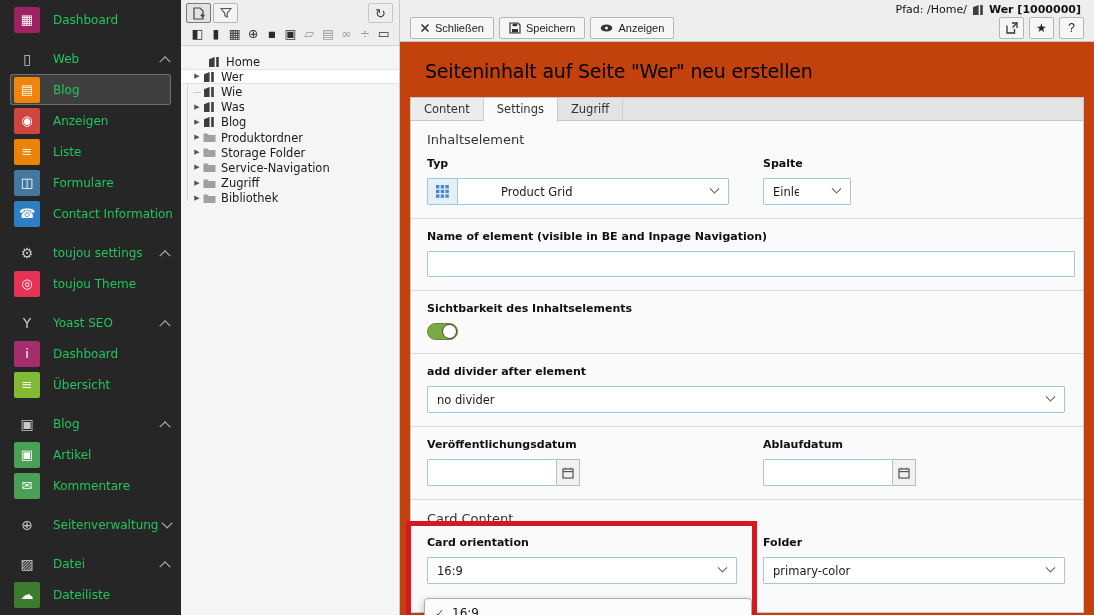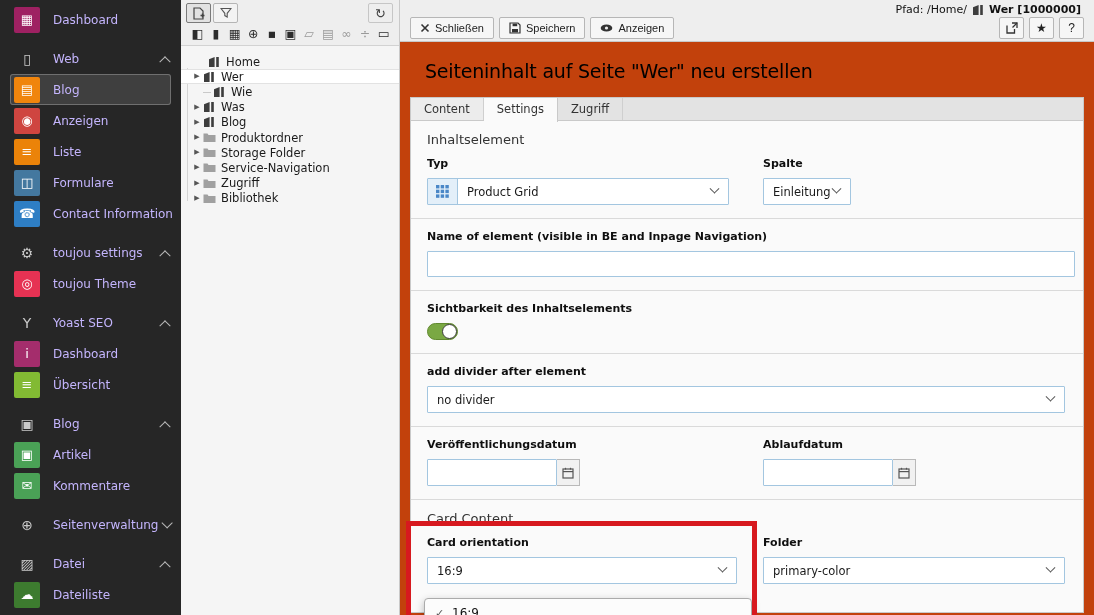--- a/index.html
+++ b/index.html
@@ -10,21 +10,21 @@
     background:#fff;
   }
   
   .sidebar { position:absolute; left:0; top:0; width:181px; height:615px; background:#262626; padding-top:4px; overflow:hidden; }
   .sb-gap { height:8px; }
   .sb-row { display:flex; align-items:center; height:31px; padding-left:14px; padding-right:12px; cursor:pointer; }
   .sb-row.active { margin:0 10px; padding-left:4px; background:#3f3f3f; box-shadow:inset 0 0 0 1px #6f6f6f; border-radius:3px; }
   .sb-tile { width:26px; height:26px; border-radius:2px; display:flex; align-items:center; justify-content:center;
              color:#fff; font-size:13px; flex:0 0 26px; }
   .sb-ghost { background:transparent; color:#c9c9c9; font-size:14px; }
-  .sb-label { margin-left:13px; font-size:12px; color:#c4b5fd; white-space:nowrap; }
+  .sb-label { margin-left:13px; font-size:12px; color:#22c55e; white-space:nowrap; }
   .sb-chev { margin-left:auto; width:8px; height:8px; border-right:1.5px solid #b9b9b9; border-bottom:1.5px solid #b9b9b9; flex:0 0 8px; }
   .sb-chev.up   { transform:rotate(-135deg) translate(-2px,-2px); }
   .sb-chev.down { transform:rotate(45deg) translateY(-3px); }
   
   .tree-panel { position:absolute; left:181px; top:0; width:219px; height:615px; background:#f5f5f5; border-right:1px solid #c9c9c9; }
   .tree-toolbar { height:46px; background:#eee; border-bottom:1px solid #d2d2d2; padding:3px 6px 0 5px; }
   .tt-row1 { display:flex; align-items:center; }
   .tt-btn { width:25px; height:20px; border:1px solid #b5b5b5; background:#f3f3f3; border-radius:2px;
             display:flex; align-items:center; justify-content:center; cursor:pointer; }
   .tt-btn + .tt-btn { margin-left:2px; }
@@ -59,21 +59,21 @@
   .tab.first { background:#ececec; }
   .tab.active { background:#fafafa; height:24px; margin-bottom:-1px; border-right:1px solid #c9c9c9; }
   .panel { margin:0 10px; background:#fafafa; border:1px solid #c9c9c9; position:relative; z-index:1; height:493px; overflow:hidden; }
   .section { padding:11px 8px 13px 16px; border-top:1px solid #dadada; }
   .section.first { border-top:none; }
   .legend { font-size:13px; color:#333; margin-bottom:10px; }
   .flabel { font-size:11px; font-weight:bold; color:#0f0f0f; margin-bottom:8px; }
   .row2col { display:flex; }
   .col-l { width:336px; flex:0 0 336px; }
   .col-r { flex:1; }
-  .sel { height:27px; background:#fff; border:1px solid #a3c6e0; border-radius:1px; display:flex; align-items:center; cursor:pointer; }
+  .sel { height:27px; background:#fff; border:1px solid #a3c6e0; border-radius:1px; display:flex; align-items:center; cursor:pointer;gap:34px; }
   .sel-text { padding:0 9px; font-size:11.5px; color:#1a1a1a; flex:1; white-space:nowrap; overflow:hidden; }
   .sel-chev { width:7px; height:7px; border-right:1.4px solid #555; border-bottom:1.4px solid #555; transform:rotate(45deg) translate(-2px,-2px); margin-right:10px; flex:0 0 7px; }
   .sel-iconbox { width:30px; align-self:stretch; background:#e3eff9; border-right:1px solid #a3c6e0; display:flex; align-items:center; justify-content:center; flex:0 0 30px; }
   .txt-input { width:100%; height:26px; background:#fff; border:1px solid #a3c6e0; border-radius:1px; padding:0 8px; font-size:11.5px; font-family:inherit; color:#1a1a1a; }
   .date-wrap { display:flex; }
   .date-input { width:130px; height:27px; background:#fff; border:1px solid #a3c6e0; border-radius:1px; padding:0 8px; font-size:11.5px; font-family:inherit; }
   .date-addon { width:23px; height:27px; border:1px solid #b9b9b9; border-left:none; background:#f1f1f1; display:flex; align-items:center; justify-content:center; cursor:pointer; }
   .toggle { width:31px; height:17px; border-radius:9px; background:#7aa843; border:1px solid #61892f; position:relative; cursor:pointer; margin-top:3px; }
   .toggle-knob { position:absolute; right:0; top:0; width:15px; height:15px; border-radius:50%; background:#fff; border:1px solid #3d3d3d; }
   
@@ -227,21 +227,21 @@
         <div class="tree-row selected" style="padding-left: 11px;">
           <span class="tr-arrow">▶</span>
           <span class="tr-icon">
             <svg width="12" height="12" viewBox="0 0 12 12">
               <path d="M1 3.2L6.6 1v10H1z" fill="#3d3d3d"></path>
               <rect x="8.2" y="1" width="2.6" height="10" fill="#3d3d3d"></rect>
             </svg>
           </span>
           <span class="tr-label">Wer</span>
         </div>
-        <div class="tree-row" style="padding-left: 21px;">
+        <div class="tree-row" style="padding-left: 11px;">
           <span class="tr-arrow"><span class="tr-line"></span></span>
           <span class="tr-icon">
             <svg width="12" height="12" viewBox="0 0 12 12">
               <path d="M1 3.2L6.6 1v10H1z" fill="#3d3d3d"></path>
               <rect x="8.2" y="1" width="2.6" height="10" fill="#3d3d3d"></rect>
             </svg>
           </span>
           <span class="tr-label">Wie</span>
         </div>
         <div class="tree-row" style="padding-left: 11px;">

